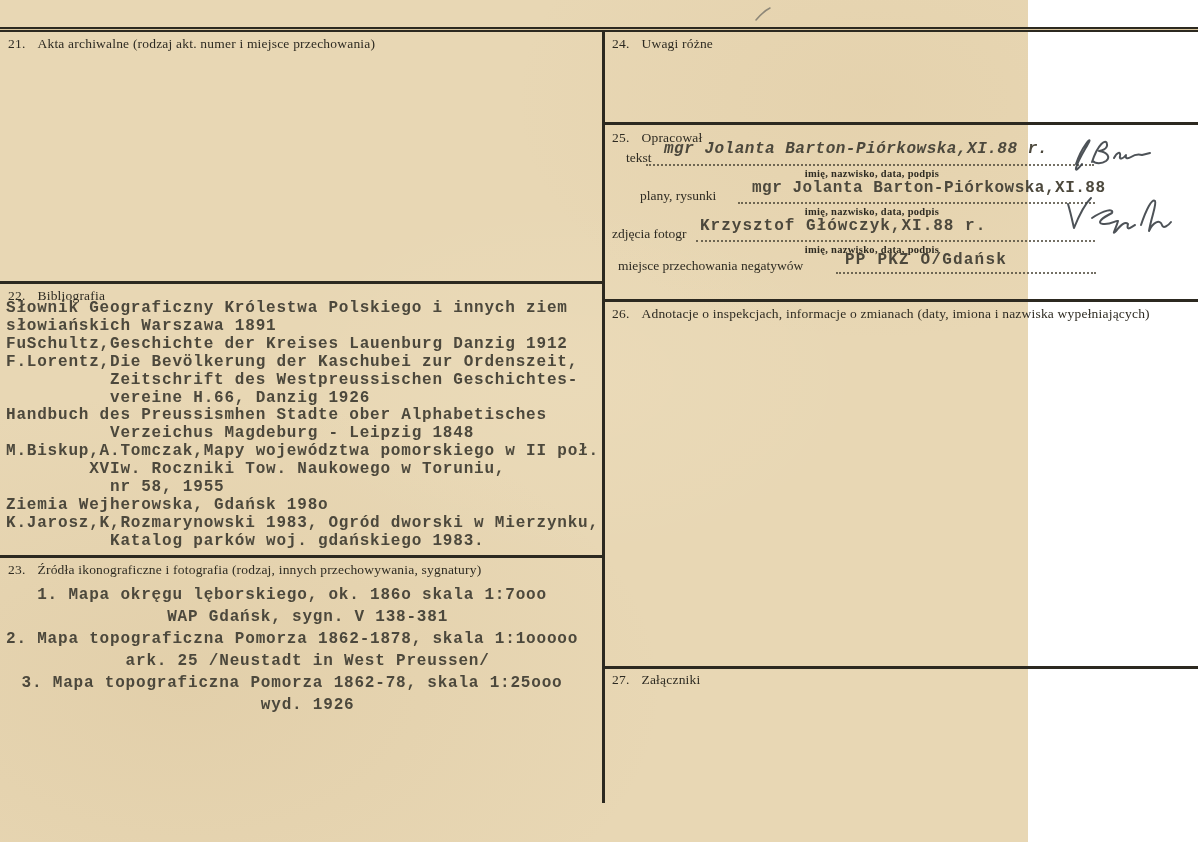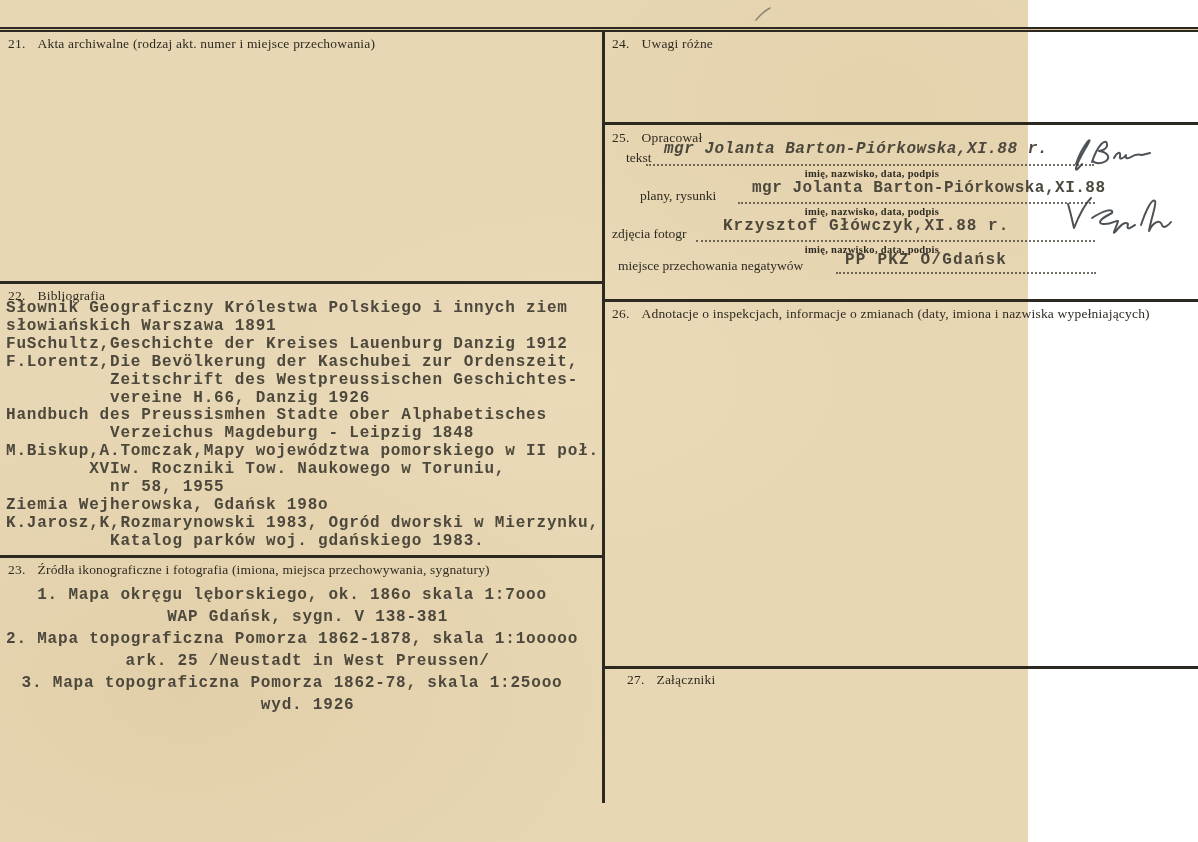--- a/index.html
+++ b/index.html
@@ -23,38 +23,38 @@
   .r-r3{left:602px;top:666px;width:596px;height:3px;}
   
   .heading{position:absolute;font-size:13.5px;color:#2e2b22;letter-spacing:.2px;white-space:nowrap;}
   .heading .num{margin-right:12px;}
   .h21{left:8px;top:36px;}
   .h22{left:8px;top:288px;}
   .h23{left:8px;top:562px;}
   .h24{left:612px;top:36px;}
   .h25{left:612px;top:130px;}
   .h26{left:612px;top:306px;}
-  .h27{left:627px;top:672px;}
+  .h27{left:612px;top:672px;}
   
   .type{position:absolute;margin:0;white-space:pre;
         font-family:"Liberation Mono","DejaVu Sans Mono",monospace;
         font-weight:bold;color:#4c483c;}
   .t22{left:6px;top:300px;font-size:16px;line-height:17.9px;letter-spacing:.8px;}
   .t23{left:6px;top:584px;font-size:16px;line-height:22px;letter-spacing:.8px;text-align:center;}
   
   .lab{position:absolute;font-size:13.5px;color:#2e2b22;white-space:nowrap;text-align:center;}
   .lab1{left:626px;top:150px;}
   .lab2{left:640px;top:188px;}
   .lab3{left:612px;top:226px;}
   .lab4{left:618px;top:258px;}
   .val{position:absolute;font-family:"Liberation Mono","DejaVu Sans Mono",monospace;
        font-weight:bold;font-size:16px;letter-spacing:.5px;color:#4c483c;white-space:pre;}
   .val1{left:664px;top:140px;font-style:italic;}
   .val2{left:752px;top:179px;}
-  .val3{left:723px;top:217px;letter-spacing:1px;}
+  .val3{left:700px;top:217px;letter-spacing:1px;}
   .val4{left:845px;top:251px;letter-spacing:1.2px;text-align:center;}
   .dotted{position:absolute;height:0;border-bottom:2px dotted rgba(70,64,50,.75);}
   .d1{left:646px;top:164px;width:448px;}
   .d2{left:738px;top:202px;width:357px;}
   .d3{left:696px;top:240px;width:399px;}
   .d4{left:836px;top:272px;width:260px;}
   .cap{position:absolute;left:652px;width:440px;text-align:center;
        font-size:10.5px;font-weight:bold;color:#2e2b22;letter-spacing:.3px;}
   .cap1{top:168px;}
   .cap2{top:206px;}
@@ -98,21 +98,21 @@
 Handbuch des Preussismhen Stadte ober Alphabetisches
           Verzeichus Magdeburg - Leipzig 1848
 M.Biskup,A.Tomczak,Mapy województwa pomorskiego w II poł.
         XVIw. Roczniki Tow. Naukowego w Toruniu,
           nr 58, 1955
 Ziemia Wejherowska, Gdańsk 198o
 K.Jarosz,K,Rozmarynowski 1983, Ogród dworski w Mierzynku,
           Katalog parków woj. gdańskiego 1983.</pre>
 
   <div class="heading h23">
-    <span class="num">23.</span><span>Źródła ikonograficzne i fotografia (imiona, miejsca przechowywania, sygnatury)</span>
+    <span class="num">23.</span><span>Źródła ikonograficzne i fotografia (rodzaj, innych przechowywania, sygnatury)</span>
   </div>
   <pre class="type t23">1. Mapa okręgu lęborskiego, ok. 186o skala 1:7ooo
    WAP Gdańsk, sygn. V 138-381
 2. Mapa topograficzna Pomorza 1862-1878, skala 1:1ooooo
    ark. 25 /Neustadt in West Preussen/
 3. Mapa topograficzna Pomorza 1862-78, skala 1:25ooo
    wyd. 1926</pre>
 
   <div class="heading h24">
     <span class="num">24.</span><span>Uwagi różne</span>

